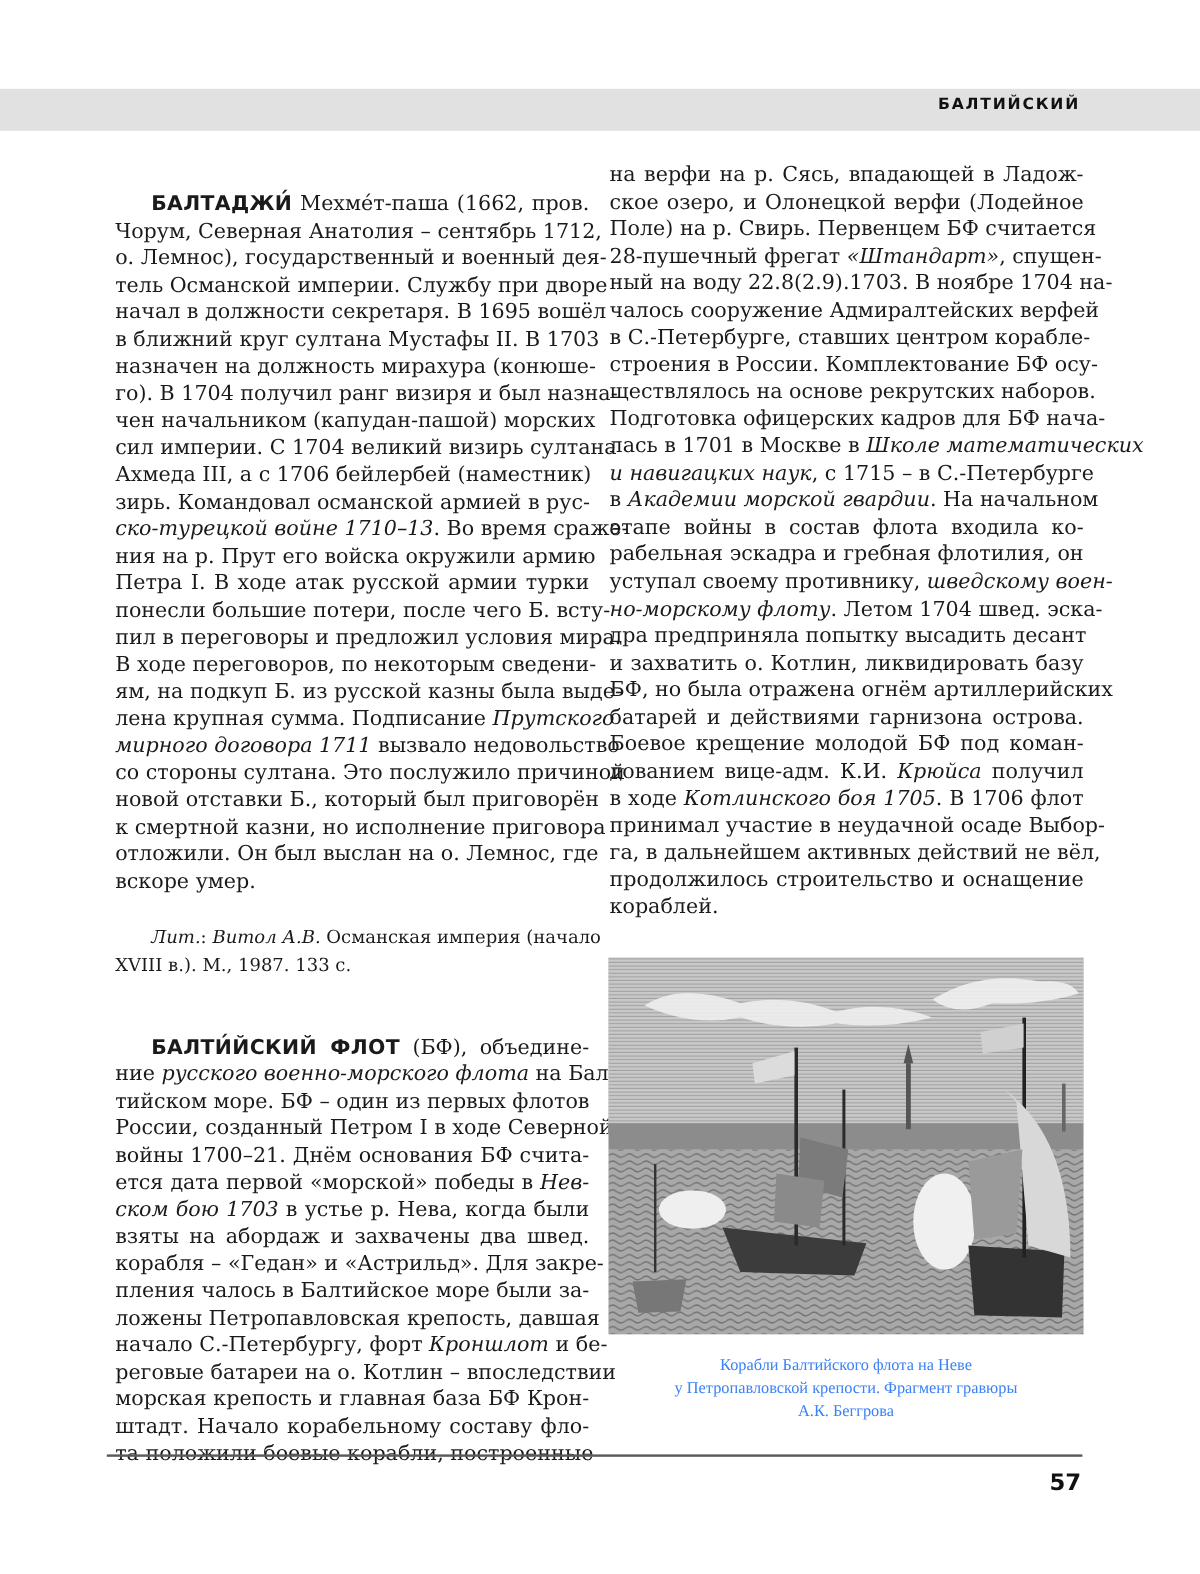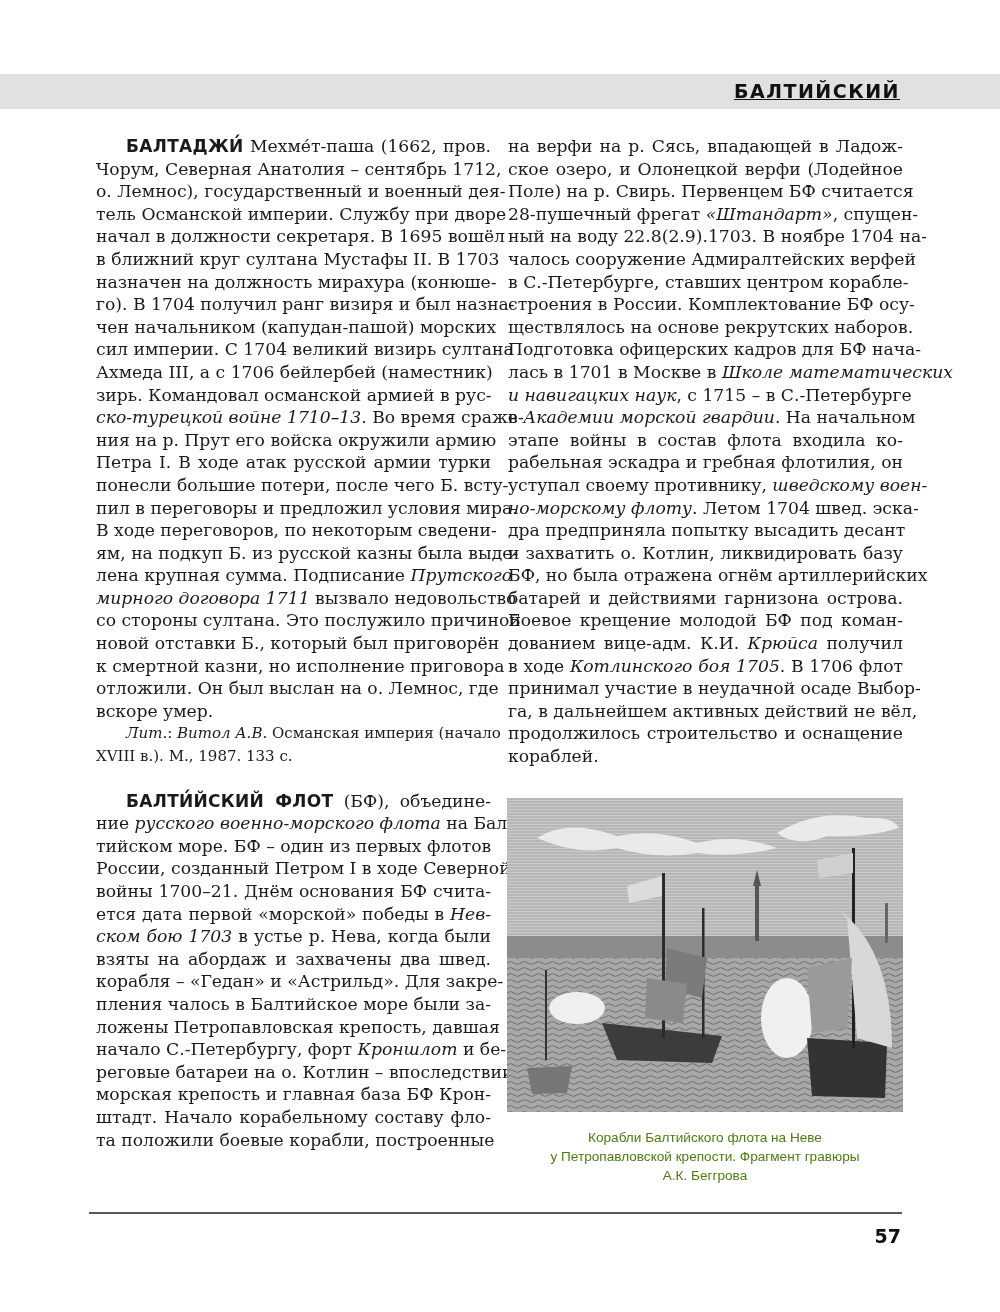--- a/index.html
+++ b/index.html
@@ -1,33 +1,33 @@
 <!DOCTYPE html>
 <html><head>
 <meta charset="utf-8">
 <style>
   html, body { margin: 0; padding: 0; background: #ffffff; }
   body { width: 1000px; height: 1312px; position: relative; overflow: hidden;
          font-family: "DejaVu Serif", "Liberation Serif", serif; color: #1a1a1a; }
   .header-band { position: absolute; left: 0; top: 74px; width: 1000px; height: 35px; background: #e1e1e1; }
   .running-head { position: absolute; right: 100px; top: 80px; font-family: "DejaVu Sans", "Liberation Sans", sans-serif;
-                  font-weight: bold; font-size: 19px; letter-spacing: 1.5px; color: #111; text-decoration: underline; }
+                  font-weight: bold; font-size: 13px; letter-spacing: 1.5px; color: #111; }
   .col { position: absolute; top: 135px; width: 395px; font-size: 17.2px; line-height: 22.6px; }
   .col-left { left: 96px; }
   .col-right { left: 508px; }
   .line { display: block; white-space: nowrap; text-align: justify; text-align-last: justify; height: 22.6px; overflow: visible; }
   .line.last { text-align-last: left; }
-  .indent { padding-left: 30px; }
+  .indent { padding-left: 30px; margin-top: 24px; }
   .hw { font-family: "DejaVu Sans", "Liberation Sans", sans-serif; font-weight: bold; font-size: 17px; letter-spacing: 0.3px; }
   i { font-style: italic; }
   .lit { font-size: 15px; }
   .gap { height: 22px; }
   .figure { position: absolute; left: 507px; top: 798px; width: 396px; height: 314px; overflow: hidden; background: #bdbdbd; }
   .caption { position: absolute; left: 505px; top: 1128px; width: 400px; text-align: center;
-             font-family: Liberation Sans, sans-serif; font-size: 13.6px; line-height: 19px; color: #4d7c0f; }
+             font-family: Liberation Serif, serif; font-size: 13.6px; line-height: 19px; color: #3b82f6; }
   .rule { position: absolute; left: 89px; top: 1212px; width: 813px; height: 2px; background: #5a5a5a; }
   .page-number { position: absolute; right: 99px; top: 1225px; font-family: "DejaVu Sans", "Liberation Sans", sans-serif;
                  font-weight: bold; font-size: 19px; color: #111; margin-left: 48px; }
 </style>
 </head>
 <body>
 
 <div class="header-band"></div>
 <div class="running-head">БАЛТИЙСКИЙ</div>
 

